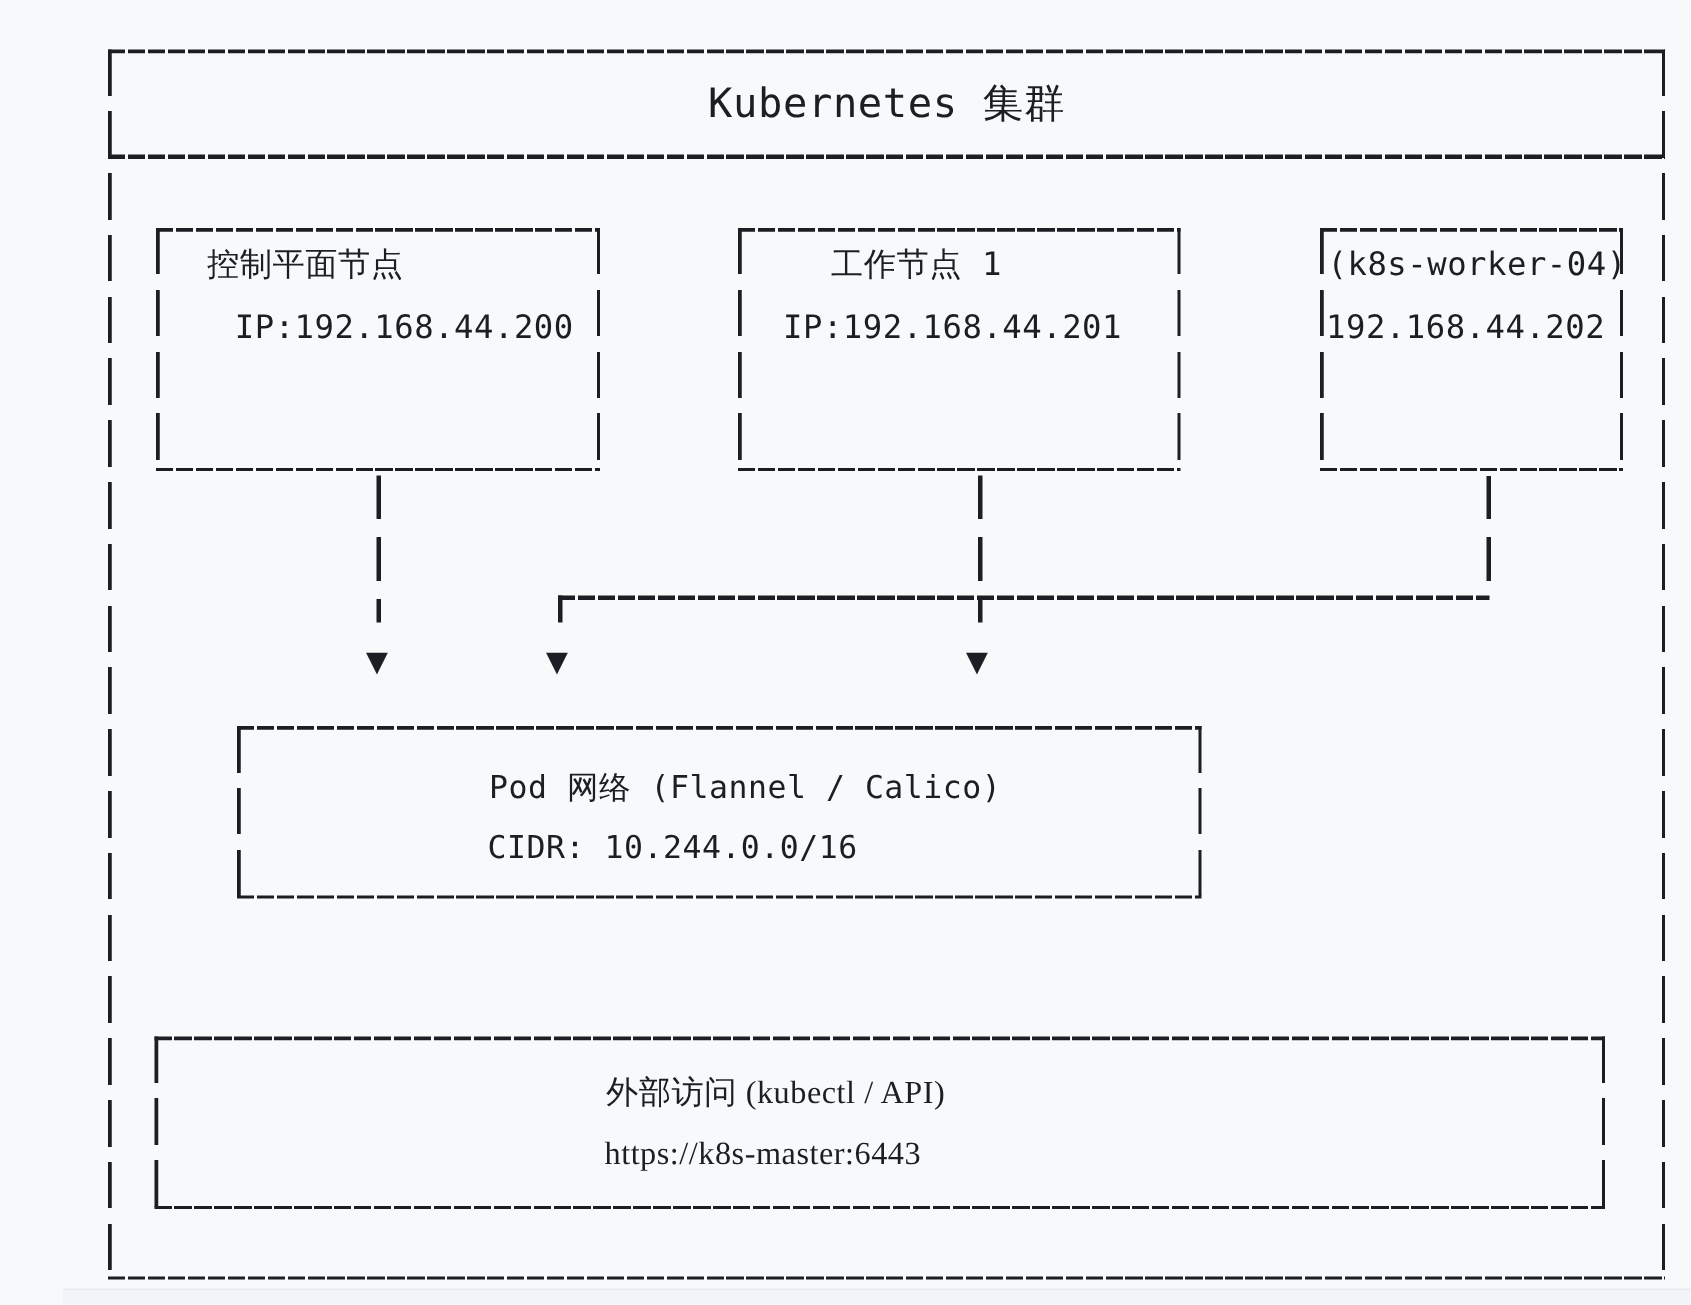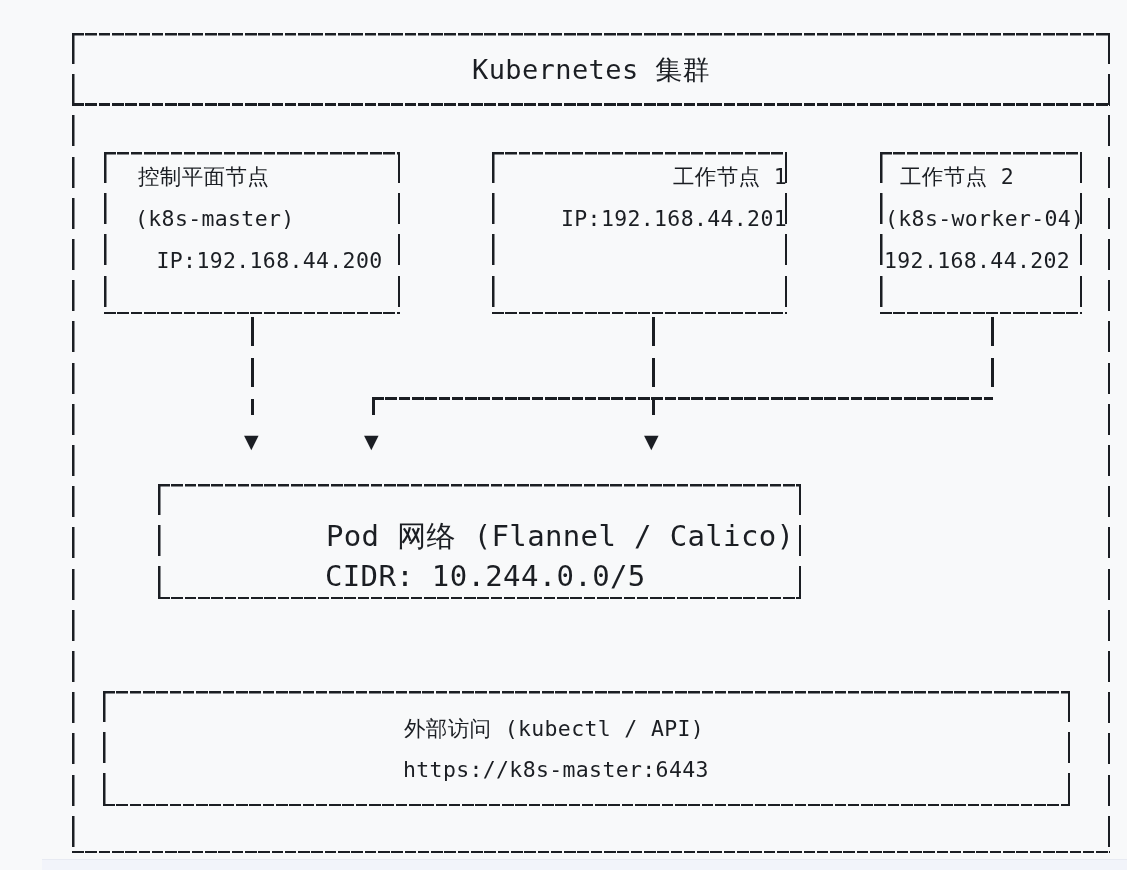--- a/index.html
+++ b/index.html
@@ -57,58 +57,56 @@
 <div class="canvas">
 
   <div class="abox" style="left:30px;top:33px;width:1038px;height:820px;">
     <div class="cluster-title">Kubernetes 集群</div>
     <div class="hline" style="left:0;top:70px;width:100%;"></div>
   </div>
 
   <div class="abox node-box" style="left:62px;top:152px;width:296px;height:162px;">
     <div class="inner">
       <span class="node-line" style="padding-left:34px;">控制平面节点</span>
-      <span class="node-line" style="padding-left:31px;">(k8s-master)</span>
       <span class="node-line" style="padding-left:35px;text-align:center;">IP:192.168.44.200</span>
     </div>
   </div>
 
-  <div class="abox node-box" style="left:450px;top:152px;width:295px;height:162px;text-align:right;">
+  <div class="abox node-box" style="left:450px;top:152px;width:295px;height:162px;">
     <div class="inner">
       <span class="node-line" style="padding-left:62px;">工作节点 1</span>
       <span class="node-line" style="padding-left:30px;">IP:192.168.44.201</span>
     </div>
   </div>
 
   <div class="abox node-box" style="left:838px;top:152px;width:202px;height:162px;">
     <div class="inner">
-      <span class="node-line" style="padding-left:20px;">工作节点 2</span>
       <span class="node-line" style="padding-left:5px;">(k8s-worker-04)</span>
       <span class="node-line" style="padding-left:4px;">192.168.44.202</span>
     </div>
   </div>
 
   <div class="vline" style="left:209px;top:317px;height:98px;"></div>
   <div class="vline" style="left:610px;top:317px;height:98px;"></div>
   <div class="vline" style="left:949px;top:317px;height:81px;"></div>
   <div class="hline" style="left:330px;top:397px;width:621px;"></div>
   <div class="vline" style="left:330px;top:397px;height:18px;"></div>
 
   <div class="arrow" style="left:202px;top:432px;">▼</div>
   <div class="arrow" style="left:322px;top:432px;">▼</div>
   <div class="arrow" style="left:602px;top:432px;">▼</div>
 
   <div class="abox" style="left:116px;top:484px;width:643px;height:115px;">
-    <div class="inner" style="position:absolute;inset:0;padding-top:32px;font-size:29px;line-height:40px;letter-spacing:0.35px;">
+    <div class="inner" style="position:absolute;inset:0;padding-top:21px;font-size:21px;line-height:40px;letter-spacing:0.35px;">
       <span class="node-line" style="padding-left:168px;">Pod 网络 (Flannel / Calico)</span>
-      <span class="node-line" style="padding-left:167px;">CIDR: 10.244.0.0/5</span>
+      <span class="node-line" style="padding-left:167px;">CIDR: 10.244.0.0/16</span>
     </div>
   </div>
 
   <div class="abox" style="left:61px;top:691px;width:967px;height:115px;">
-    <div class="inner" style="position:absolute;inset:0;padding-top:17px;font-size:21.5px;line-height:41px;letter-spacing:0.35px;">
+    <div class="inner" style="position:absolute;inset:0;padding-top:17px;font-size:21.5px;line-height:41px;letter-spacing:0.35px;font-family:Liberation Serif, serif;">
       <span class="node-line" style="padding-left:301px;">外部访问 (kubectl / API)</span>
       <span class="node-line" style="padding-left:300px;">https://k8s-master:6443</span>
     </div>
   </div>
 
   <div class="bottom-strip"></div>
 </div>
 
 </body></html>

